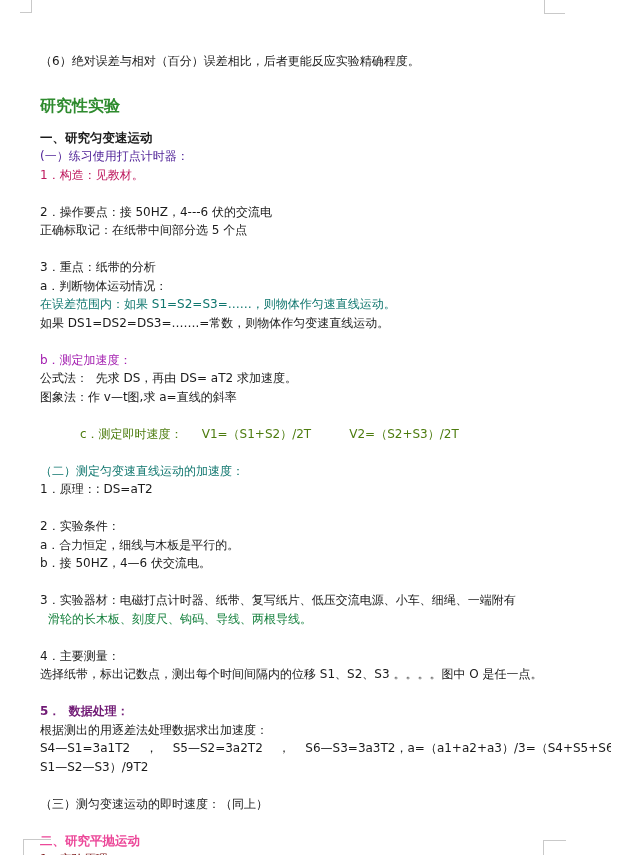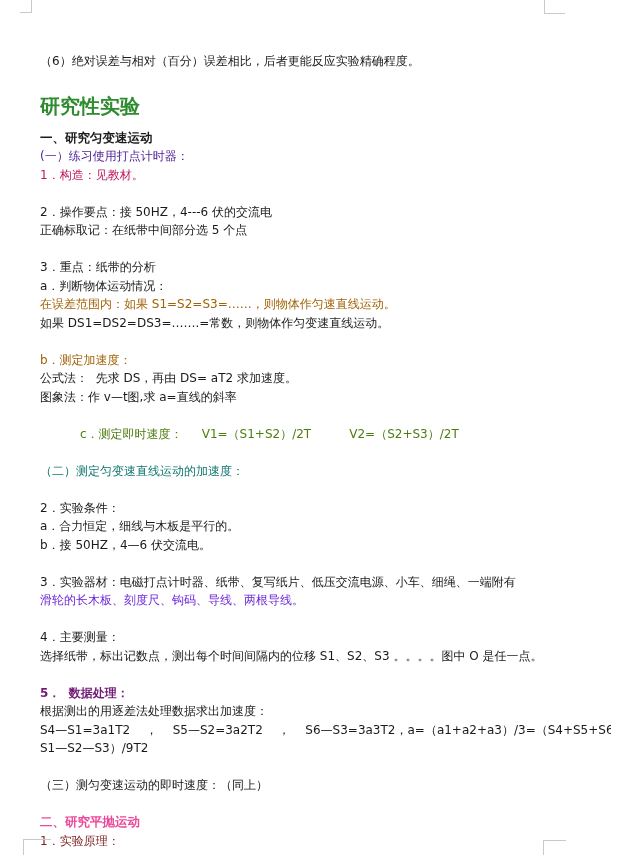--- a/index.html
+++ b/index.html
@@ -24,21 +24,21 @@
     color:#1a1a1a;
     white-space:pre;
     overflow:hidden;
   }
   p.line.bold {
     font-weight:bold;
     font-size:12.5px;
   }
   p.line.title {
     font-weight:bold;
-    font-size:20px;
+    font-size:16px;
     line-height:22px;
     margin:24px 0 12px 0;
   }
   
   .mark { position:absolute; }
   .mark-tl { left:20px;  top:0;      width:11px; height:12px; border-right:1px solid #c9c9c9; border-bottom:1px solid #c9c9c9; }
   .mark-tr { left:544px; top:0;      width:20px; height:13px; border-left:1px solid #c9c9c9;  border-bottom:1px solid #c9c9c9; }
   .mark-bl { left:23px;  top:839px;  width:27px; height:16px; border-left:1px solid #c9c9c9;  border-top:1px solid #c9c9c9; }
   .mark-br { left:543px; top:840px;  width:22px; height:15px; border-left:1px solid #c9c9c9;  border-top:1px solid #c9c9c9; }
 </style>
@@ -55,37 +55,38 @@
       <p class="line title" style="color: rgb(46, 139, 46);">研究性实验</p>
       <p class="line bold" style="color: rgb(26, 26, 26);">一、研究匀变速运动</p>
       <p class="line body" style="color: #4c1d95;">(一）练习使用打点计时器：</p>
       <p class="line body" style="color: #be185d;">1．构造：见教材。</p>
       <p class="line blank" style="color: rgb(26, 26, 26);">&nbsp;</p>
       <p class="line body" style="color: rgb(26, 26, 26);">2．操作要点：接 50HZ，4---6 伏的交流电</p>
       <p class="line body" style="color: rgb(26, 26, 26);">正确标取记：在纸带中间部分选 5 个点</p>
       <p class="line blank" style="color: rgb(26, 26, 26);">&nbsp;</p>
       <p class="line body" style="color: rgb(26, 26, 26);">3．重点：纸带的分析</p>
       <p class="line body" style="color: rgb(26, 26, 26);">a．判断物体运动情况：</p>
-      <p class="line body" style="color: #a16207;">在误差范围内：如果 S1=S2=S3=……，则物体作匀速直线运动。</p>
+      <p class="line body" style="color: #0f766e;">在误差范围内：如果 S1=S2=S3=……，则物体作匀速直线运动。</p>
       <p class="line body" style="color: rgb(26, 26, 26);">如果 DS1=DS2=DS3=…….=常数，则物体作匀变速直线运动。</p>
       <p class="line blank" style="color: rgb(26, 26, 26);">&nbsp;</p>
-      <p class="line body" style="color: #a16207;">b．测定加速度：</p>
+      <p class="line body" style="color: #a21caf;">b．测定加速度：</p>
       <p class="line body" style="color: rgb(26, 26, 26);">公式法：  先求 DS，再由 DS= aT2 求加速度。</p>
       <p class="line body" style="color: rgb(26, 26, 26);">图象法：作 v—t图,求 a=直线的斜率</p>
       <p class="line blank" style="color: rgb(26, 26, 26);">&nbsp;</p>
       <p class="line body" style="color: #4d7c0f; margin-left: 40px;">c．测定即时速度：     V1=（S1+S2）/2T          V2=（S2+S3）/2T</p>
       <p class="line blank" style="color: rgb(26, 26, 26);">&nbsp;</p>
       <p class="line body" style="color: #0f766e;">（二）测定匀变速直线运动的加速度：</p>
+      <p class="line body" style="color: rgb(26, 26, 26);">1．原理：: DS=aT2</p>
       <p class="line blank" style="color: rgb(26, 26, 26);">&nbsp;</p>
       <p class="line body" style="color: rgb(26, 26, 26);">2．实验条件：</p>
       <p class="line body" style="color: rgb(26, 26, 26);">a．合力恒定，细线与木板是平行的。</p>
       <p class="line body" style="color: rgb(26, 26, 26);">b．接 50HZ，4—6 伏交流电。</p>
       <p class="line blank" style="color: rgb(26, 26, 26);">&nbsp;</p>
       <p class="line body" style="color: rgb(26, 26, 26);">3．实验器材：电磁打点计时器、纸带、复写纸片、低压交流电源、小车、细绳、一端附有</p>
-      <p class="line body" style="color: #6d28d9;">滑轮的长木板、刻度尺、钩码、导线、两根导线。</p>
+      <p class="line body" style="color: #15803d; margin-left: 8px;">滑轮的长木板、刻度尺、钩码、导线、两根导线。</p>
       <p class="line blank" style="color: rgb(26, 26, 26);">&nbsp;</p>
       <p class="line body" style="color: rgb(26, 26, 26);">4．主要测量：</p>
       <p class="line body" style="color: rgb(26, 26, 26);">选择纸带，标出记数点，测出每个时间间隔内的位移 S1、S2、S3 。。。。图中 O 是任一点。</p>
       <p class="line blank" style="color: rgb(26, 26, 26);">&nbsp;</p>
       <p class="line body" style="color: #701a75; font-weight: bold;">5．  数据处理：</p>
       <p class="line body" style="color: rgb(26, 26, 26);">根据测出的用逐差法处理数据求出加速度：</p>
       <p class="line body" style="color: rgb(26, 26, 26);">S4—S1=3a1T2    ，    S5—S2=3a2T2    ，    S6—S3=3a3T2，a=（a1+a2+a3）/3=（S4+S5+S6—</p>
       <p class="line body" style="color: rgb(26, 26, 26);">S1—S2—S3）/9T2</p>
       <p class="line blank" style="color: rgb(26, 26, 26);">&nbsp;</p>
       <p class="line body" style="color: rgb(26, 26, 26);">（三）测匀变速运动的即时速度：（同上）</p>

